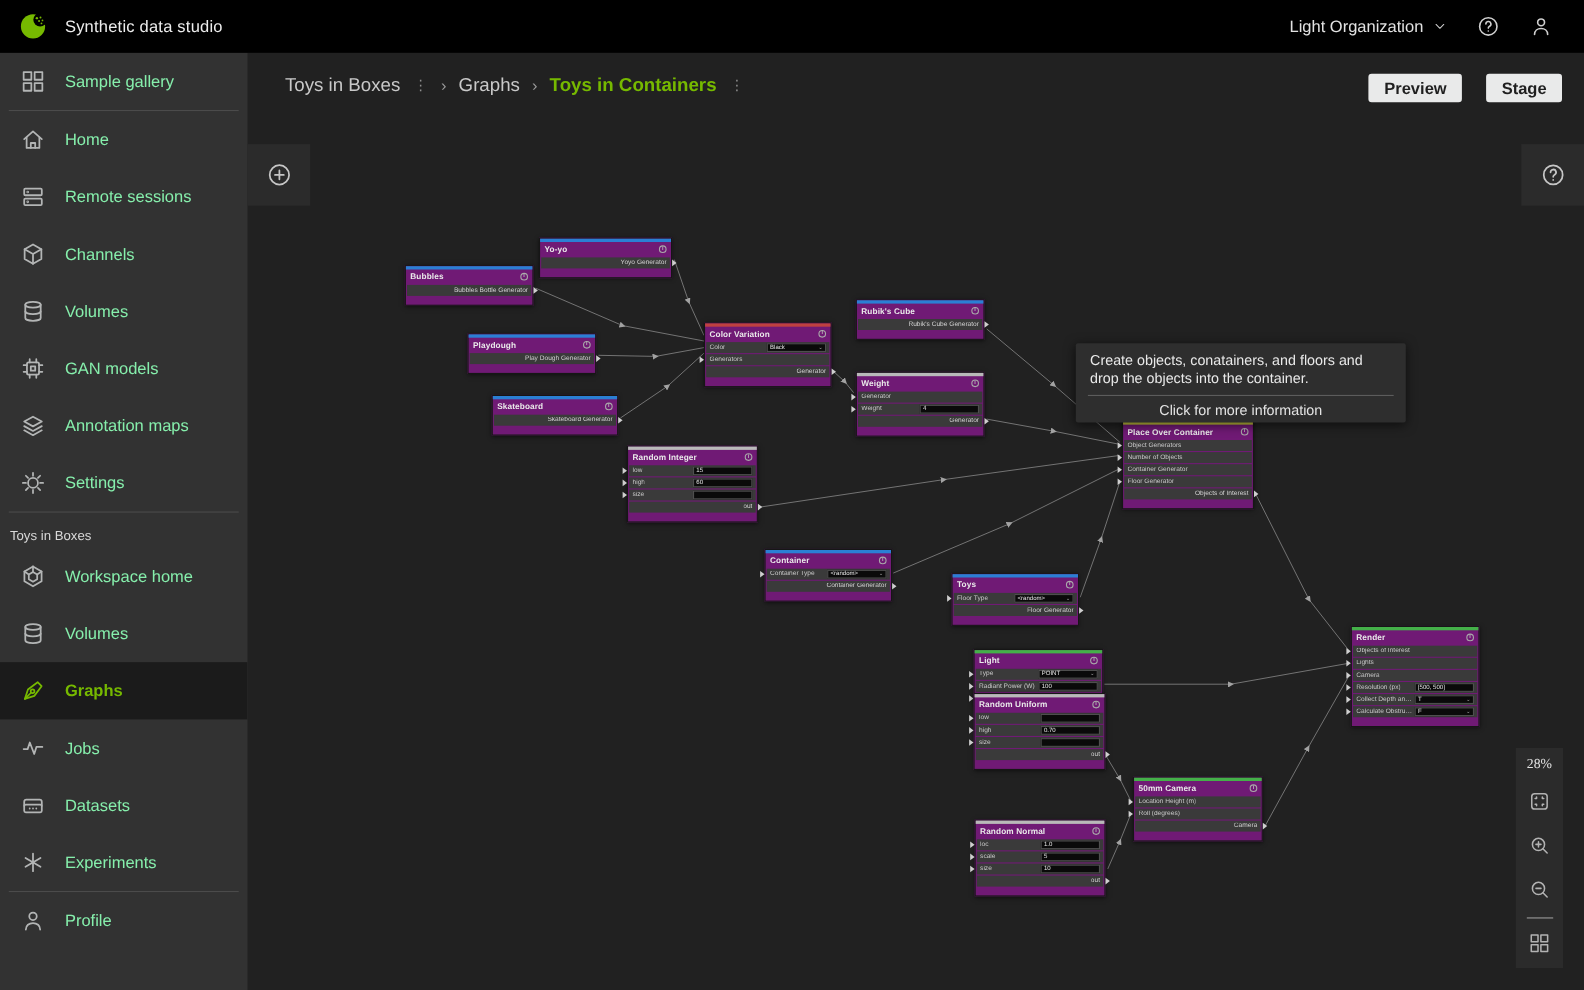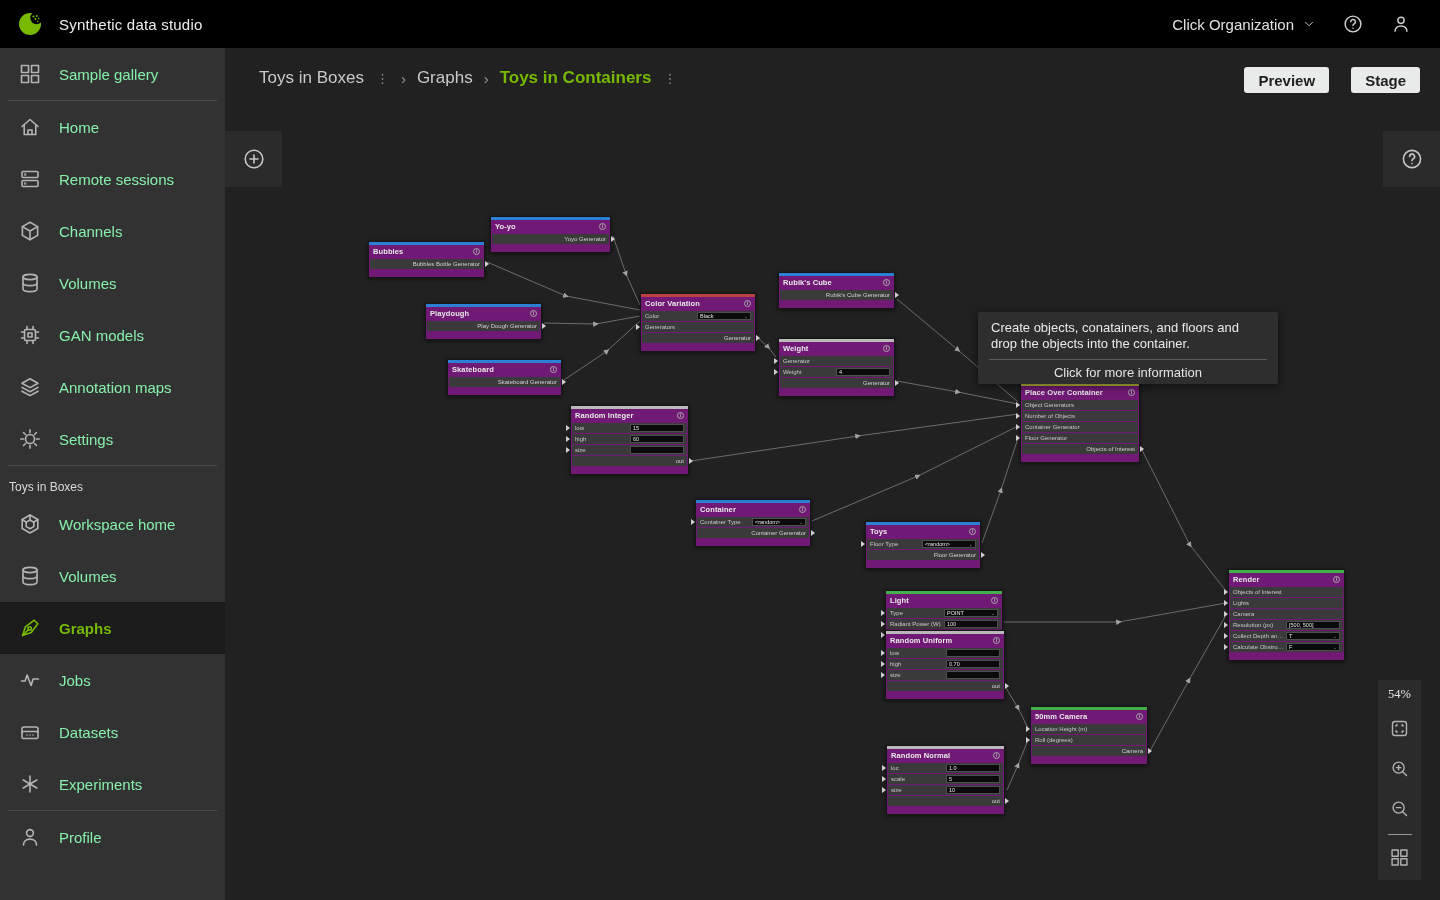--- a/index.html
+++ b/index.html
@@ -80,21 +80,21 @@
         <circle cx="19.5" cy="7" r="6.2" fill="#000"></circle>
         <circle cx="16.5" cy="5.5" r="1.1" fill="#76b900"></circle>
         <circle cx="19.8" cy="5" r="0.9" fill="#76b900"></circle>
         <circle cx="18.5" cy="8" r="0.9" fill="#76b900"></circle>
         <circle cx="21.6" cy="7.6" r="0.8" fill="#76b900"></circle>
         <circle cx="20.7" cy="10.3" r="0.8" fill="#76b900"></circle>
       </svg></span>
   <span class="app-title">Synthetic data studio</span>
   <div class="topbar-right">
     <span class="org">
-      <span>Click Organization</span>
+      <span>Light Organization</span>
       <span class="icn-slot" style="width:14px;height:14px;color:#cfcfcf;display:block;"><svg viewBox="0 0 24 24" width="100%" height="100%" fill="none" stroke="currentColor" stroke-width="1.6" stroke-linecap="round" stroke-linejoin="round">
             <path d="M6 9 l6 6 6-6"></path>
           </svg></span>
     </span>
     <span class="tb-icon"><svg viewBox="0 0 24 24" width="100%" height="100%" fill="none" stroke="currentColor" stroke-width="1.6" stroke-linecap="round" stroke-linejoin="round">
           <circle cx="12" cy="12" r="8.6"></circle>
           <path d="M9.6 9.6 a2.5 2.5 0 1 1 3.7 2.2 c-.9.5-1.3 1-1.3 1.9"></path>
           <path d="M12 16.6 h0.01"></path>
         </svg></span>
     <span class="tb-icon"><svg viewBox="0 0 24 24" width="100%" height="100%" fill="none" stroke="currentColor" stroke-width="1.6" stroke-linecap="round" stroke-linejoin="round">
@@ -648,21 +648,21 @@
       </div>
     </div>
 
   <div class="gtooltip" id="gtooltip" style="left: 753px; top: 264px;">
     <div class="tline">Create objects, conatainers, and floors and drop the objects into the container.</div>
     <div class="tdiv"></div>
     <div class="tmore">Click for more information</div>
   </div>
 
   <div class="zoompanel">
-    <div class="zoomlabel">54%</div>
+    <div class="zoomlabel">28%</div>
     <span class="zbtn" style="margin-top:16px"><svg viewBox="0 0 24 24" width="100%" height="100%" fill="none" stroke="currentColor" stroke-width="1.6" stroke-linecap="round" stroke-linejoin="round">
           <rect x="4" y="4" width="16" height="16" rx="3"></rect>
           <path d="M9 9 h-1.5 M9 9 v-1.5 M15 9 h1.5 M15 9 v-1.5 M9 15 h-1.5 M9 15 v1.5 M15 15 h1.5 M15 15 v1.5"></path>
         </svg></span>
     <span class="zbtn" style="margin-top:19px"><svg viewBox="0 0 24 24" width="100%" height="100%" fill="none" stroke="currentColor" stroke-width="1.6" stroke-linecap="round" stroke-linejoin="round">
           <circle cx="11" cy="11" r="6.3"></circle>
           <path d="M15.6 15.6 L20 20 M11 8.4 v5.2 M8.4 11 h5.2"></path>
         </svg></span>
     <span class="zbtn" style="margin-top:19px"><svg viewBox="0 0 24 24" width="100%" height="100%" fill="none" stroke="currentColor" stroke-width="1.6" stroke-linecap="round" stroke-linejoin="round">
           <circle cx="11" cy="11" r="6.3"></circle>

